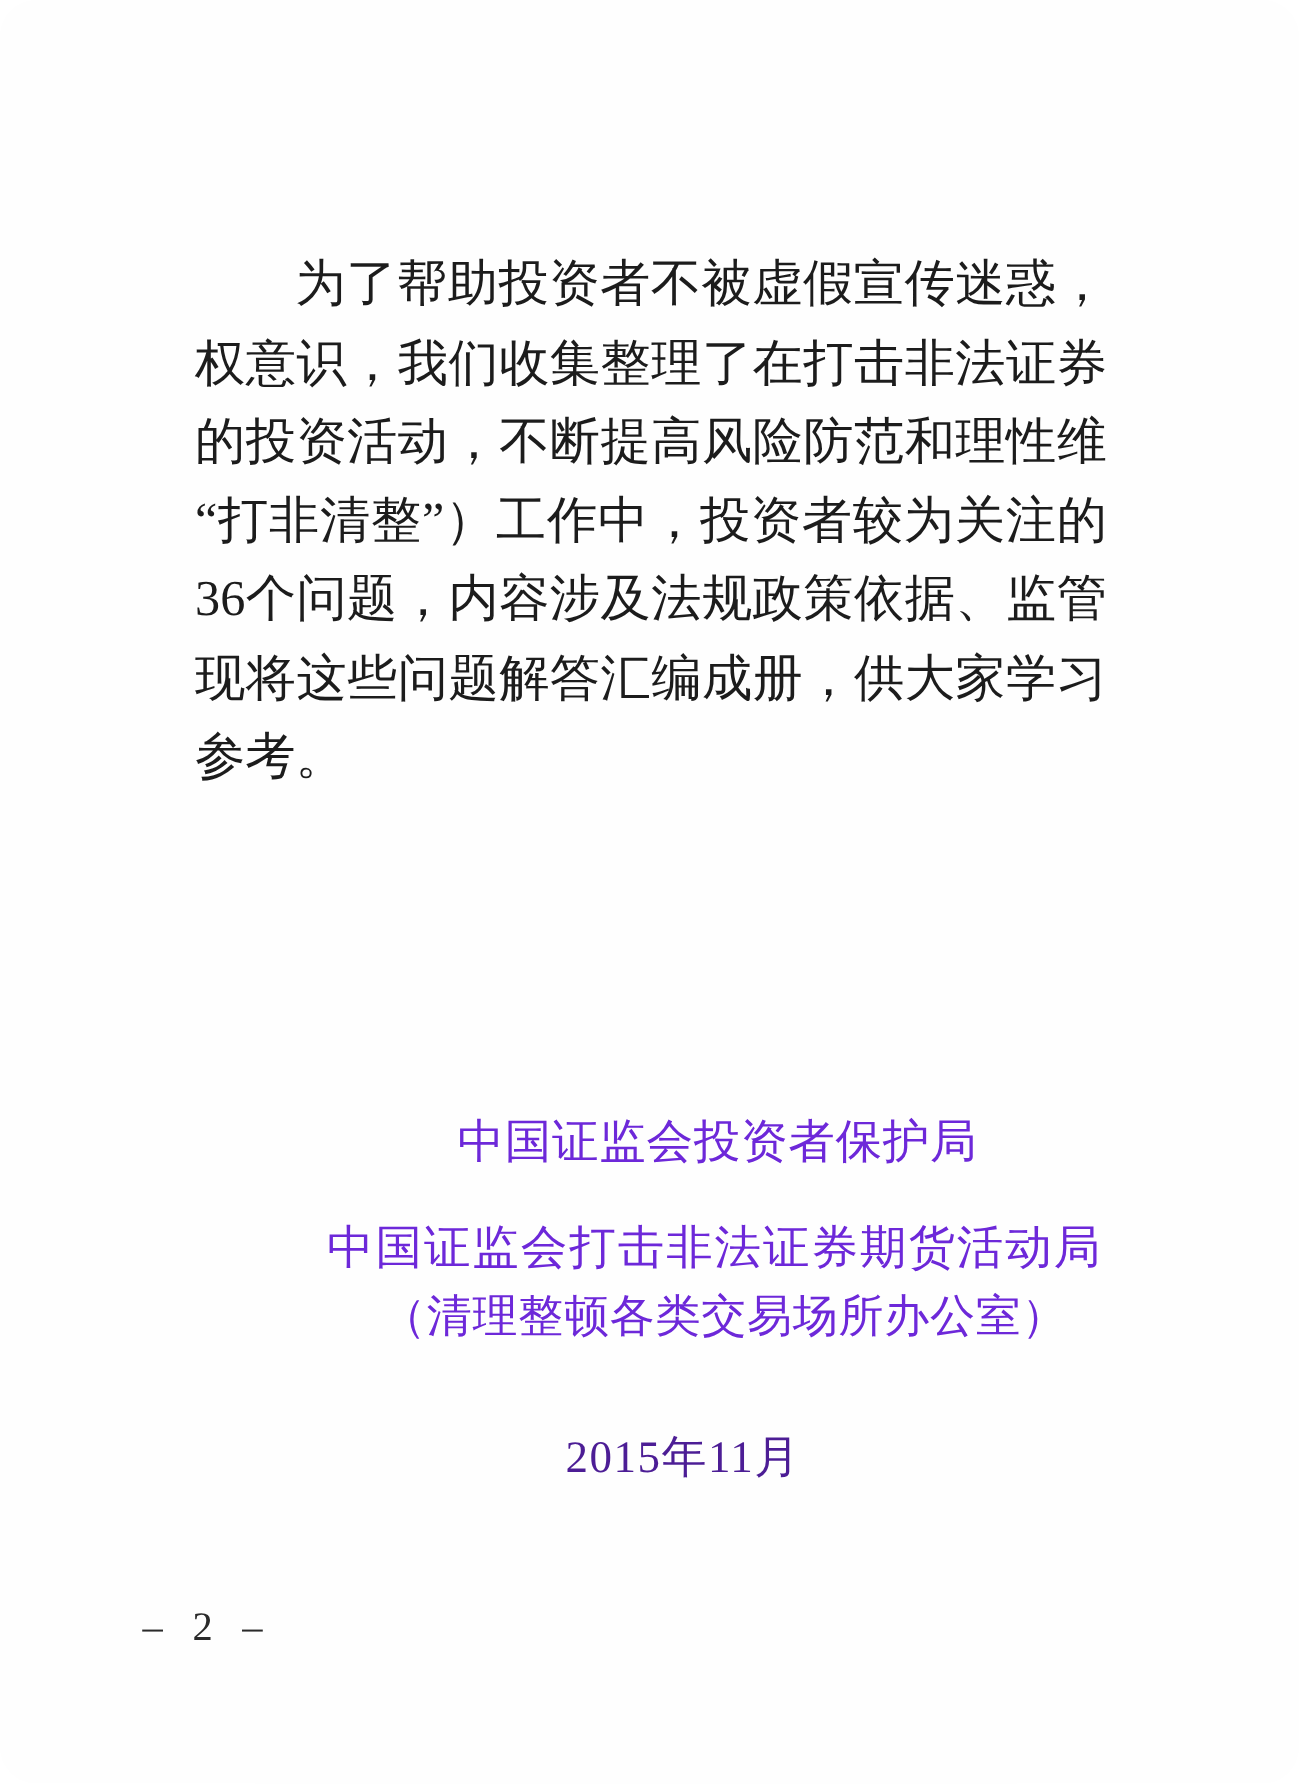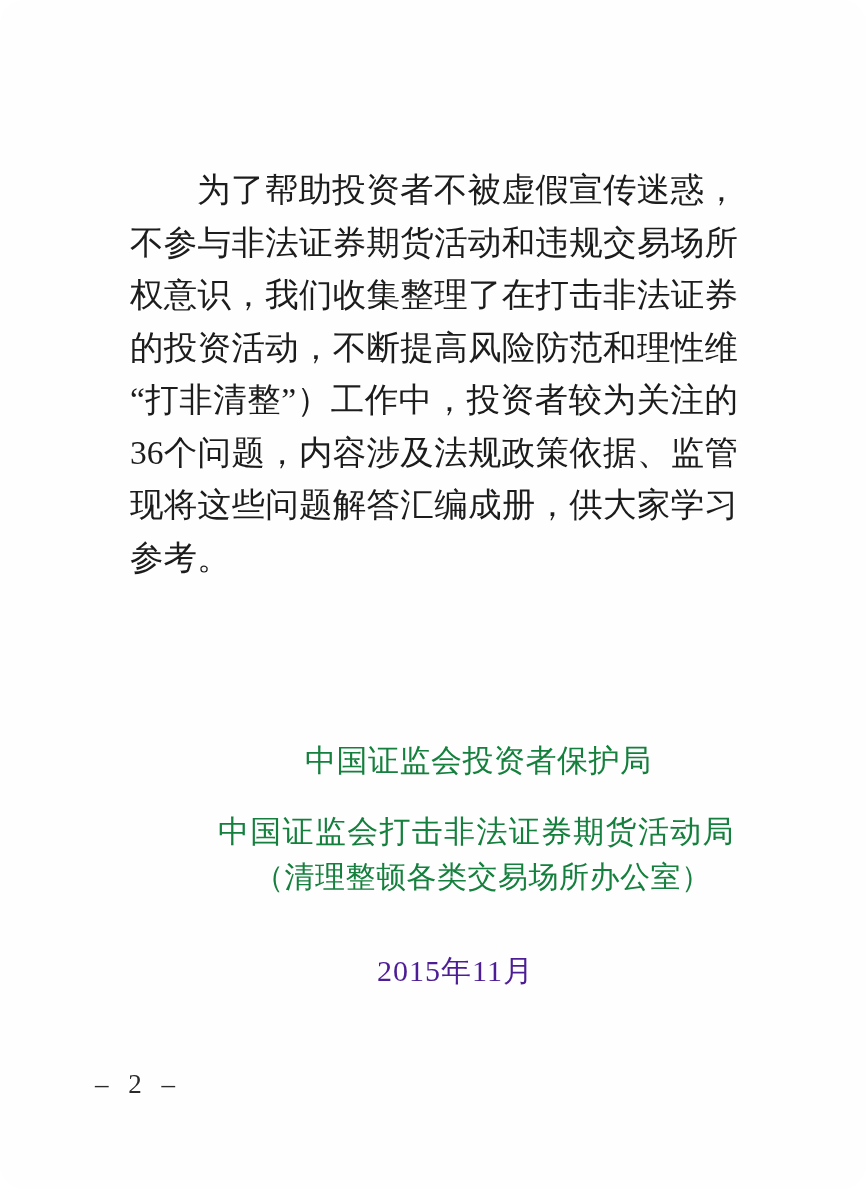--- a/index.html
+++ b/index.html
@@ -38,21 +38,21 @@
     text-indent: 67px;
   }
   .para-line.last {
     text-align: right;
     text-align-last: left;
   }
   
   .sig-line {
     position: absolute;
     white-space: nowrap;
-    color: #15803d;
+    color: #6d28d9;
   }
   .sig-1 {
     left: 305px;
     top: 740px;
     font-size: 31px;
     letter-spacing: 0.5px;
   }
   .sig-2 {
     left: 218px;
     top: 811px;
@@ -85,21 +85,20 @@
     white-space: nowrap;
   }
 </style>
 </head>
 <body>
 
 <div class="page">
 
   <div class="paragraph">
     <div class="para-line indent">为了帮助投资者不被虚假宣传迷惑，</div>
-    <div class="para-line">不参与非法证券期货活动和违规交易场所</div>
     <div class="para-line">权意识，我们收集整理了在打击非法证券</div>
     <div class="para-line">的投资活动，不断提高风险防范和理性维</div>
     <div class="para-line">“打非清整”）工作中，投资者较为关注的</div>
     <div class="para-line">36个问题，内容涉及法规政策依据、监管</div>
     <div class="para-line">现将这些问题解答汇编成册，供大家学习</div>
     <div class="para-line last">参考。</div>
   </div>
 
   <div class="sig-line sig-1">中国证监会投资者保护局</div>
 

